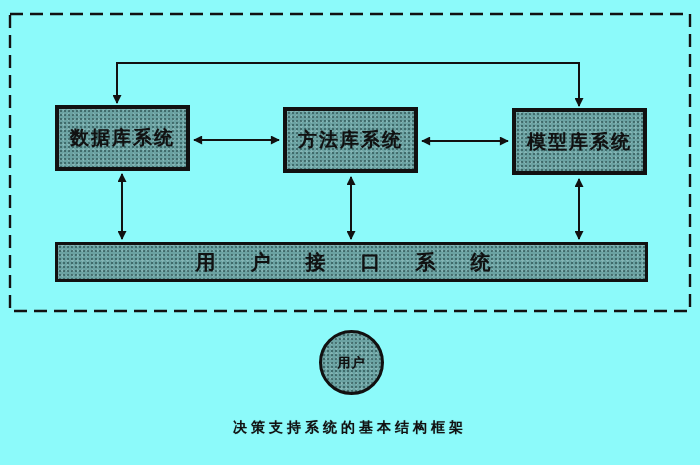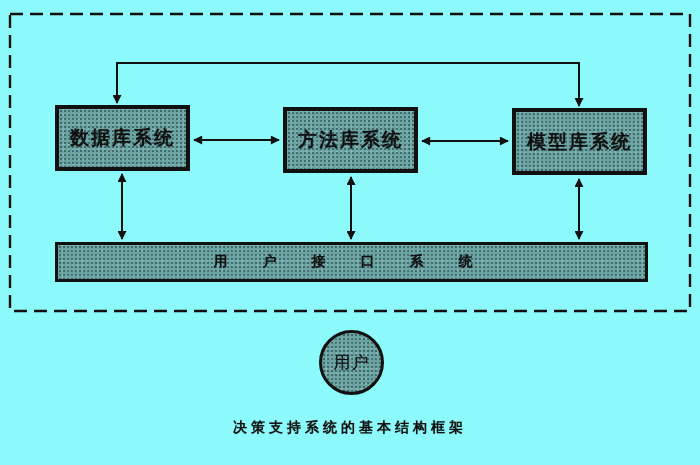--- a/index.html
+++ b/index.html
@@ -57,21 +57,21 @@
     top: 242px;
     width: 593px;
     height: 40px;
     box-sizing: border-box;
     border: 3px solid #111111;
     display: flex;
     align-items: center;
     justify-content: center;
   }
   .ui-bar .lbl {
-    font-size: 14px;
+    font-size: 20px;
     font-weight: bold;
     letter-spacing: 35px;
     margin-left: 18px; 
     white-space: nowrap;
     text-shadow: 0 0 1px rgba(0,0,0,0.35);
   }
   .user-circle {
     position: absolute;
     z-index: 2;
     left: 319px;
@@ -79,22 +79,22 @@
     width: 65px;
     height: 65px;
     box-sizing: border-box;
     border: 3px solid #111111;
     border-radius: 50%;
     display: flex;
     align-items: center;
     justify-content: center;
   }
   .user-circle .lbl {
-    font-size: 17px;
-    font-weight: normal;
+    font-size: 13px;
+    font-weight: bold;
     letter-spacing: 1px;
     text-shadow: 0 0 1px rgba(0,0,0,0.35);
   }
   .caption {
     position: absolute;
     z-index: 2;
     left: 0;
     right: 0;
     top: 419px;
     text-align: center;

